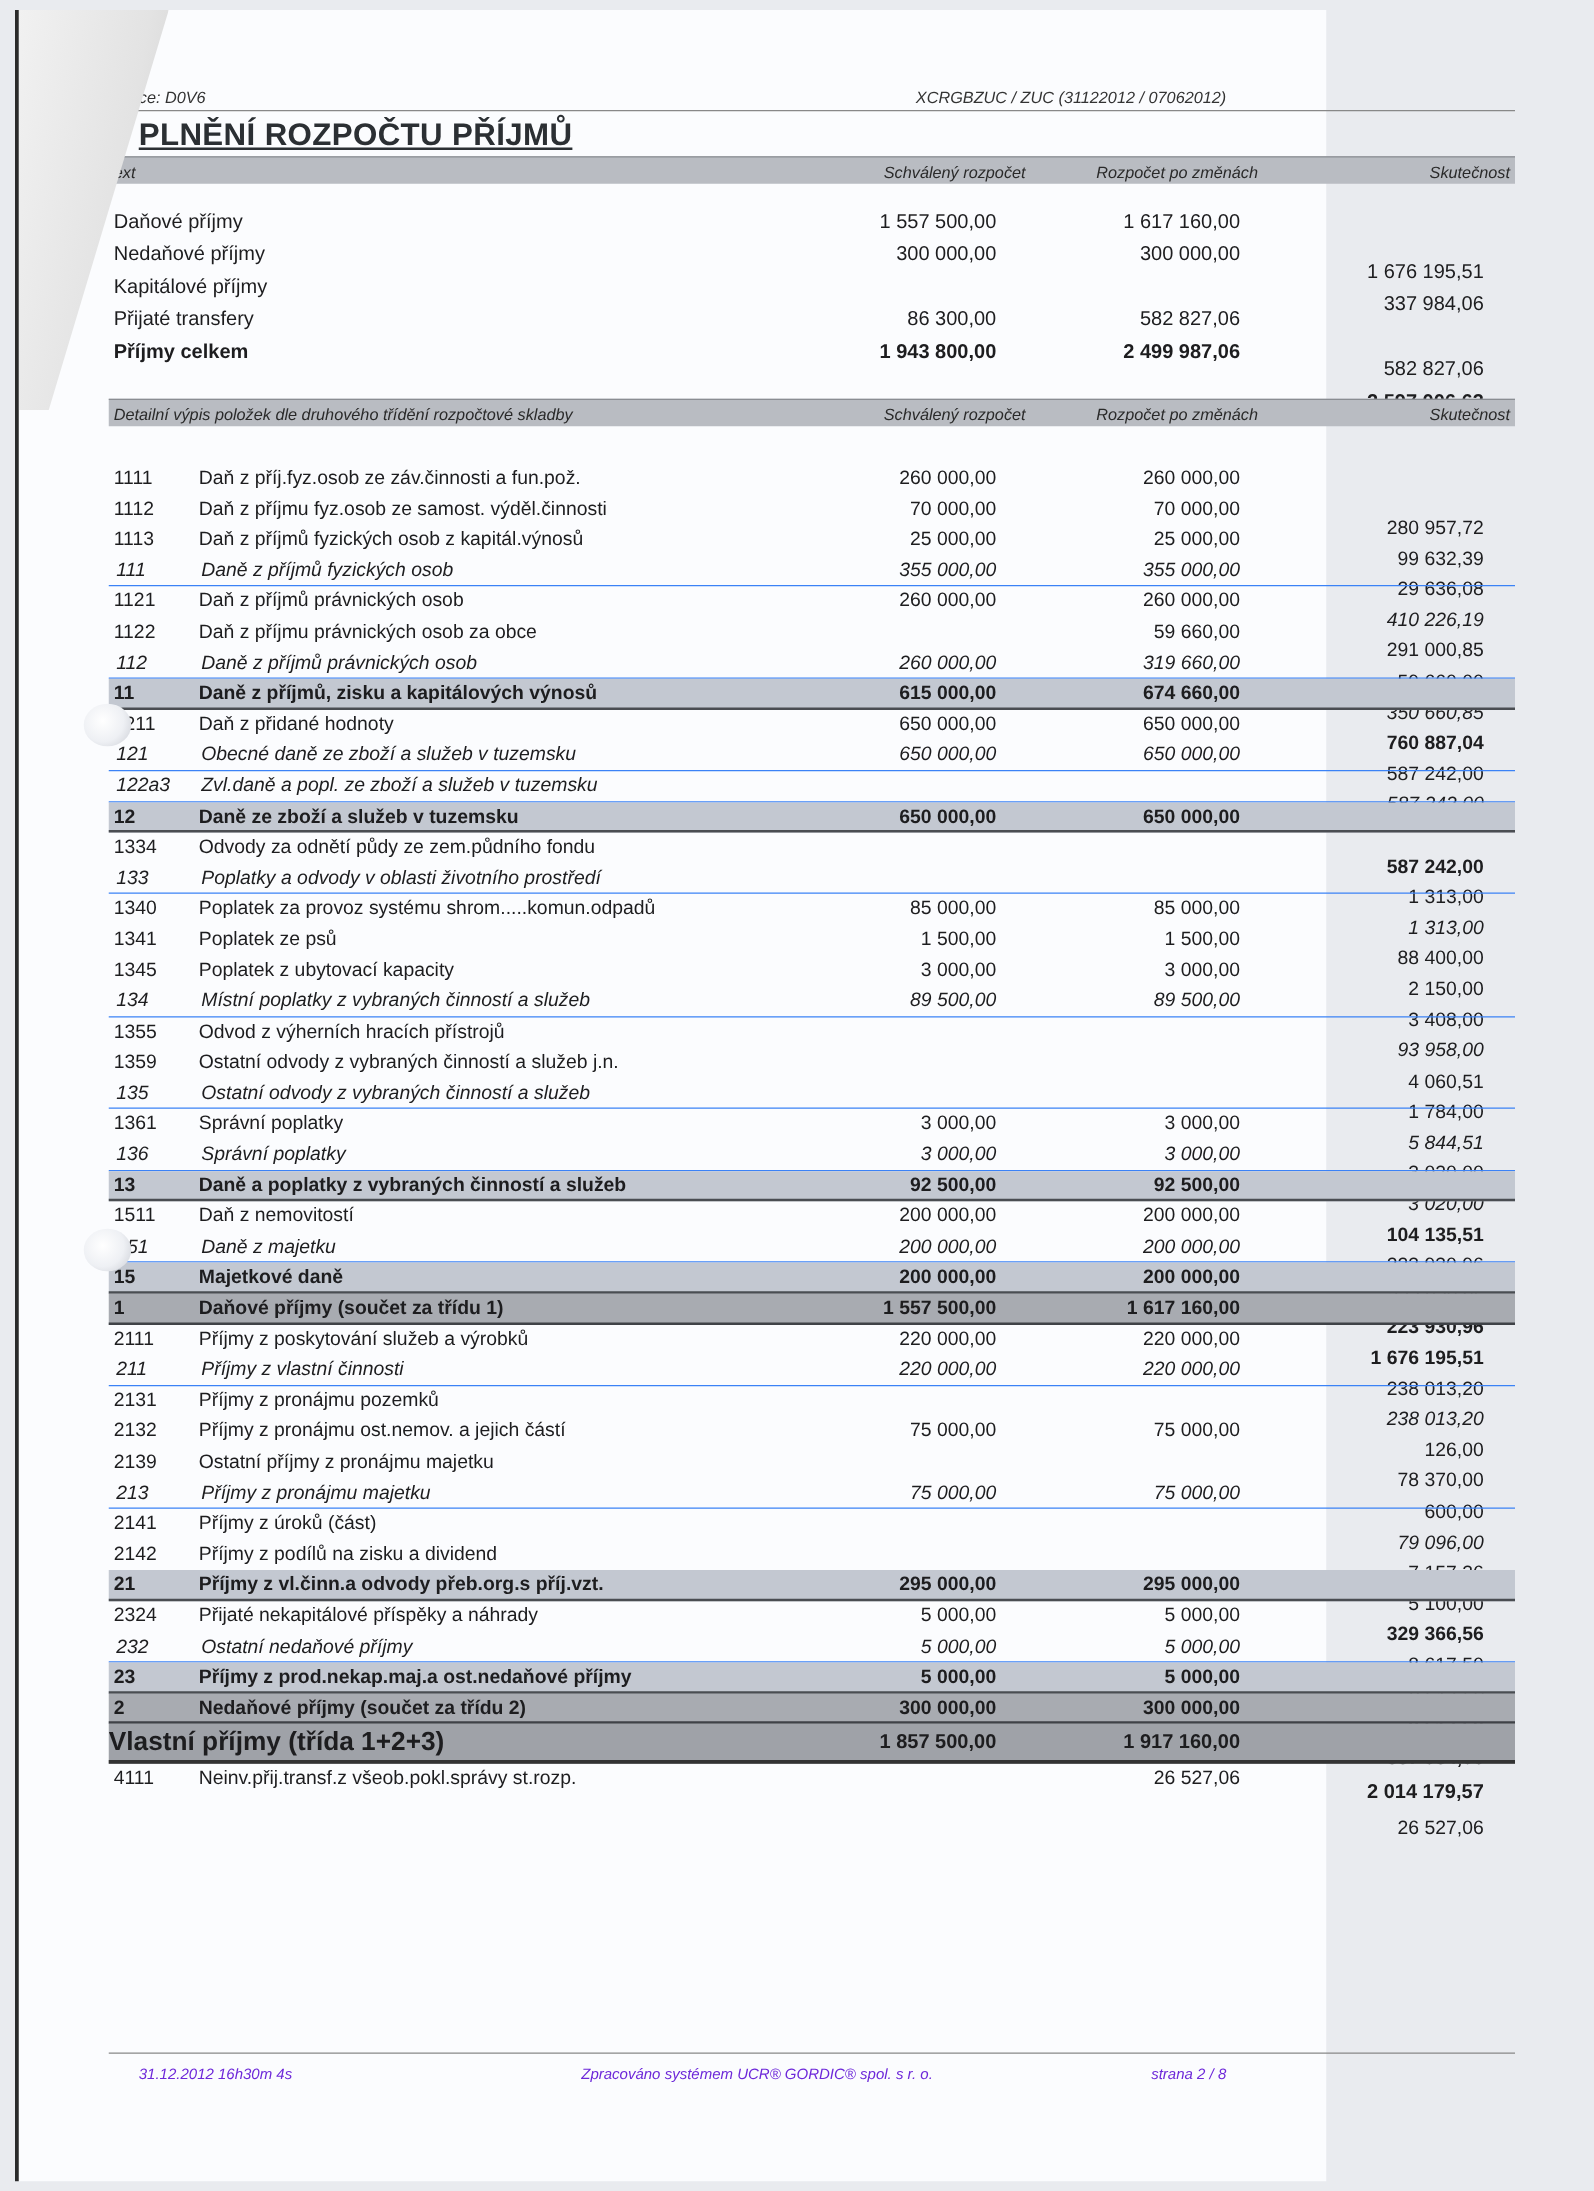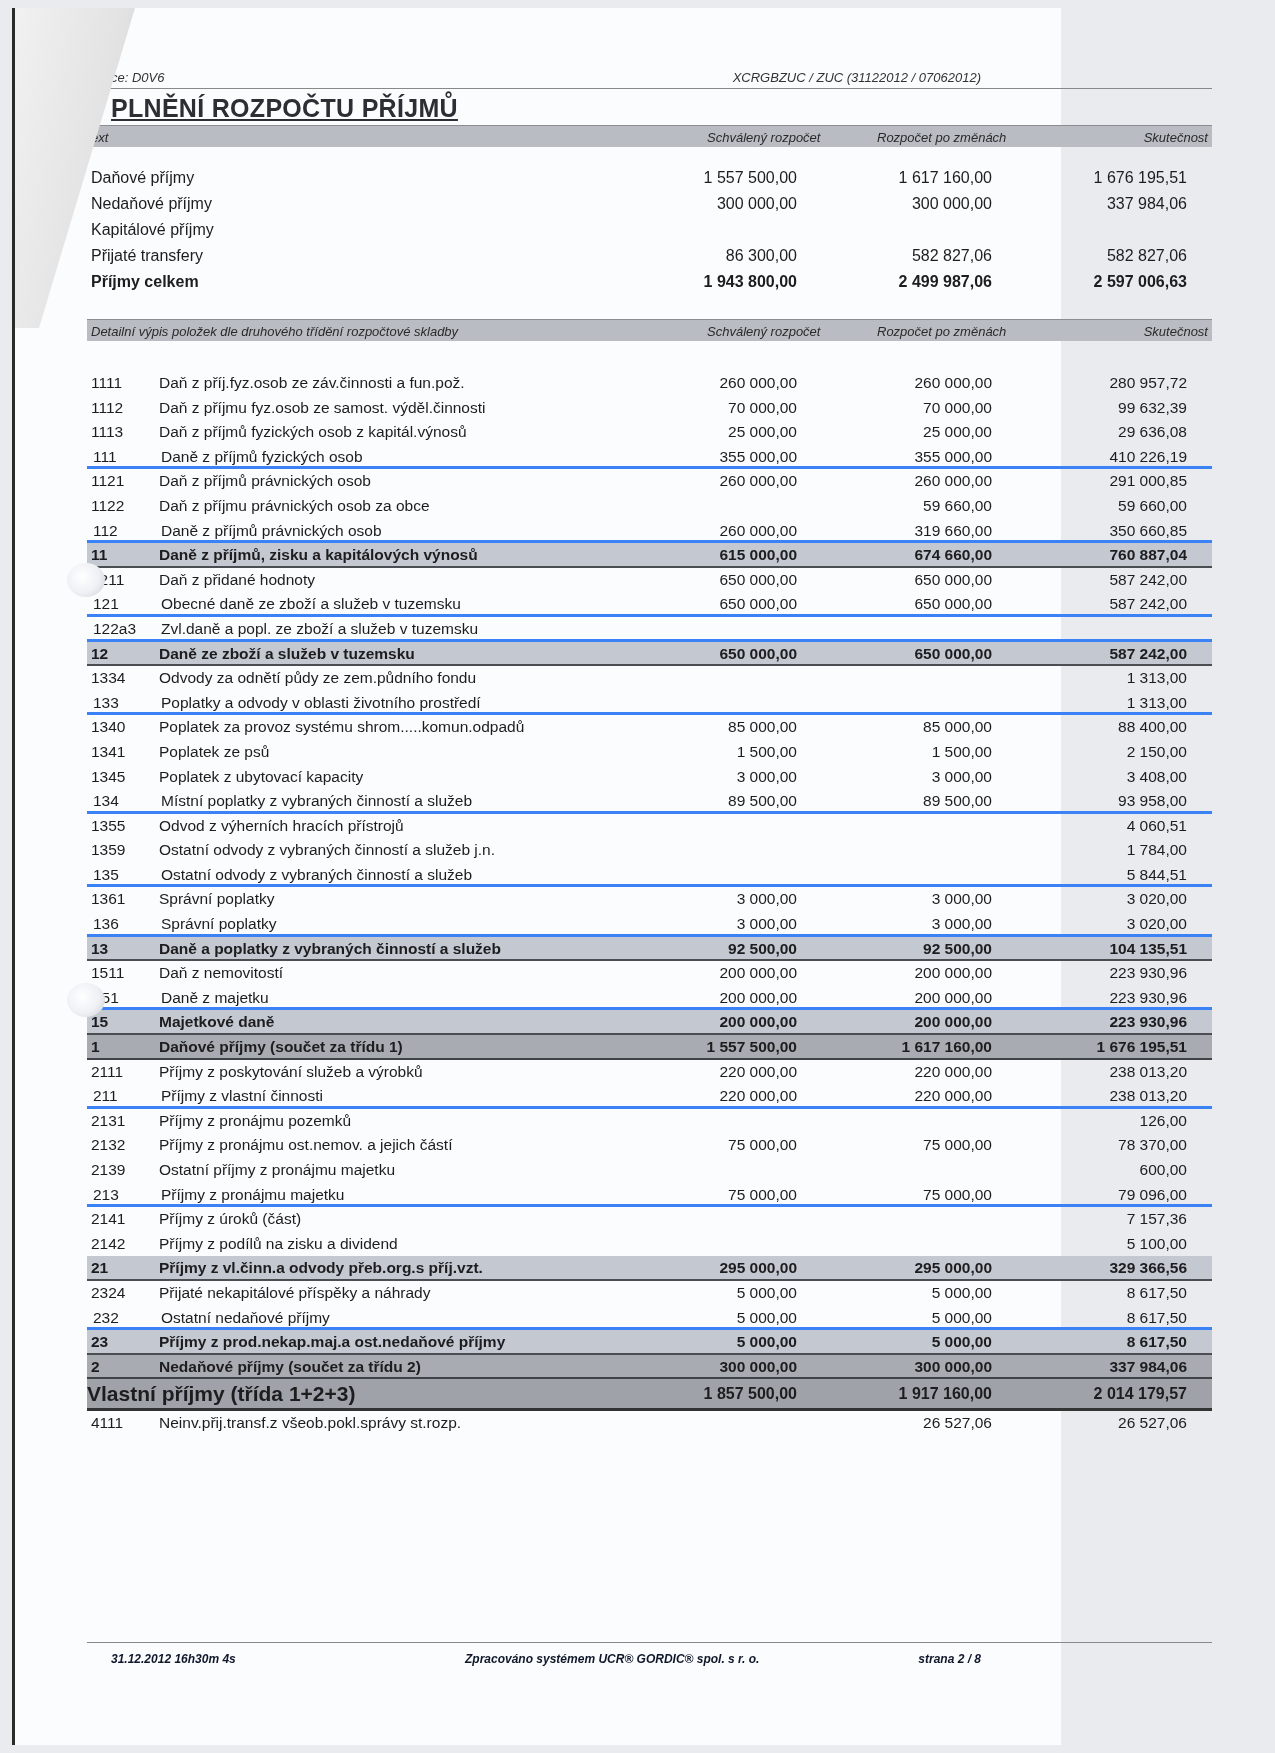--- a/index.html
+++ b/index.html
@@ -30,37 +30,37 @@
   .band {
     position: absolute; left: 72px; width: 1125px; height: 22px;
     background: #b9bcc2; border-top: 1px solid #8a8d92;
     font-size: 13px; font-style: italic; color: #2a2a2a;
   }
   .band span { position: absolute; top: 4px; }
   .sum-row { position: absolute; left: 72px; width: 1125px; height: 24px; font-size: 16px; }
   .sum-row .lbl { position: absolute; left: 4px; top: 3px; }
   .sum-row .v { position: absolute; top: 3px; text-align: right; width: 160px; }
   .sum-row.bold { font-weight: bold; }
-  .v1 { left: 550px; } .v2 { left: 745px; } .v3 { left: 940px; }
+  .v1 { left: 550px; } .v2 { left: 745px; } .v3 { left: 940px; margin-top: 40px; }
 
   .tbl { position: absolute; left: 72px; top: 363px; width: 1125px; }
   .row { position: relative; height: 24.6px; font-size: 15.5px; }
   .row .code { position: absolute; left: 4px; top: 3px; width: 60px; }
   .row .name { position: absolute; left: 72px; top: 3px; white-space: nowrap; }
   .row .v { position: absolute; top: 3px; width: 160px; text-align: right; }
-  .row.sub { border-bottom: 3px solid #3b82f6; }
+  .row.sub { border-bottom: 1px solid #3b82f6; font-style: italic; }
   .row.sub .code { left: 6px; } .row.sub .name { left: 74px; }
   .row.grp { background: #c3c8d1; border-bottom: 2px solid #4a4d52; font-weight: bold; }
   .row.cls { background: #a8abb1; border-bottom: 2px solid #3f4247; font-weight: bold; }
   .row.total { height: 32px; background: #9fa2a8; border-bottom: 3px solid #333; }
   .row.total .name { left: 0; top: 3px; font-size: 21px; font-weight: bold; }
   .row.total .v { font-weight: bold; font-size: 16px; top: 6px; }
 
   .foot-rule { position: absolute; left: 72px; top: 1634px; width: 1125px; border-top: 1px solid #888; }
-  .foot { position: absolute; top: 1644px; font-size: 12px; font-style: italic; color: #0f172a; font-weight: bold; }
+  .foot { position: absolute; top: 1644px; font-size: 12px; font-style: italic; color: #6d28d9; }
 </style>
 </head>
 <body>
 
 <div class="page">
   <div class="corner"></div>
   <div class="hole" style="left:52px; top:555px;"></div>
   <div class="hole" style="left:52px; top:975px;"></div>
 
   <div class="hdr-left">ce: D0V6</div>

